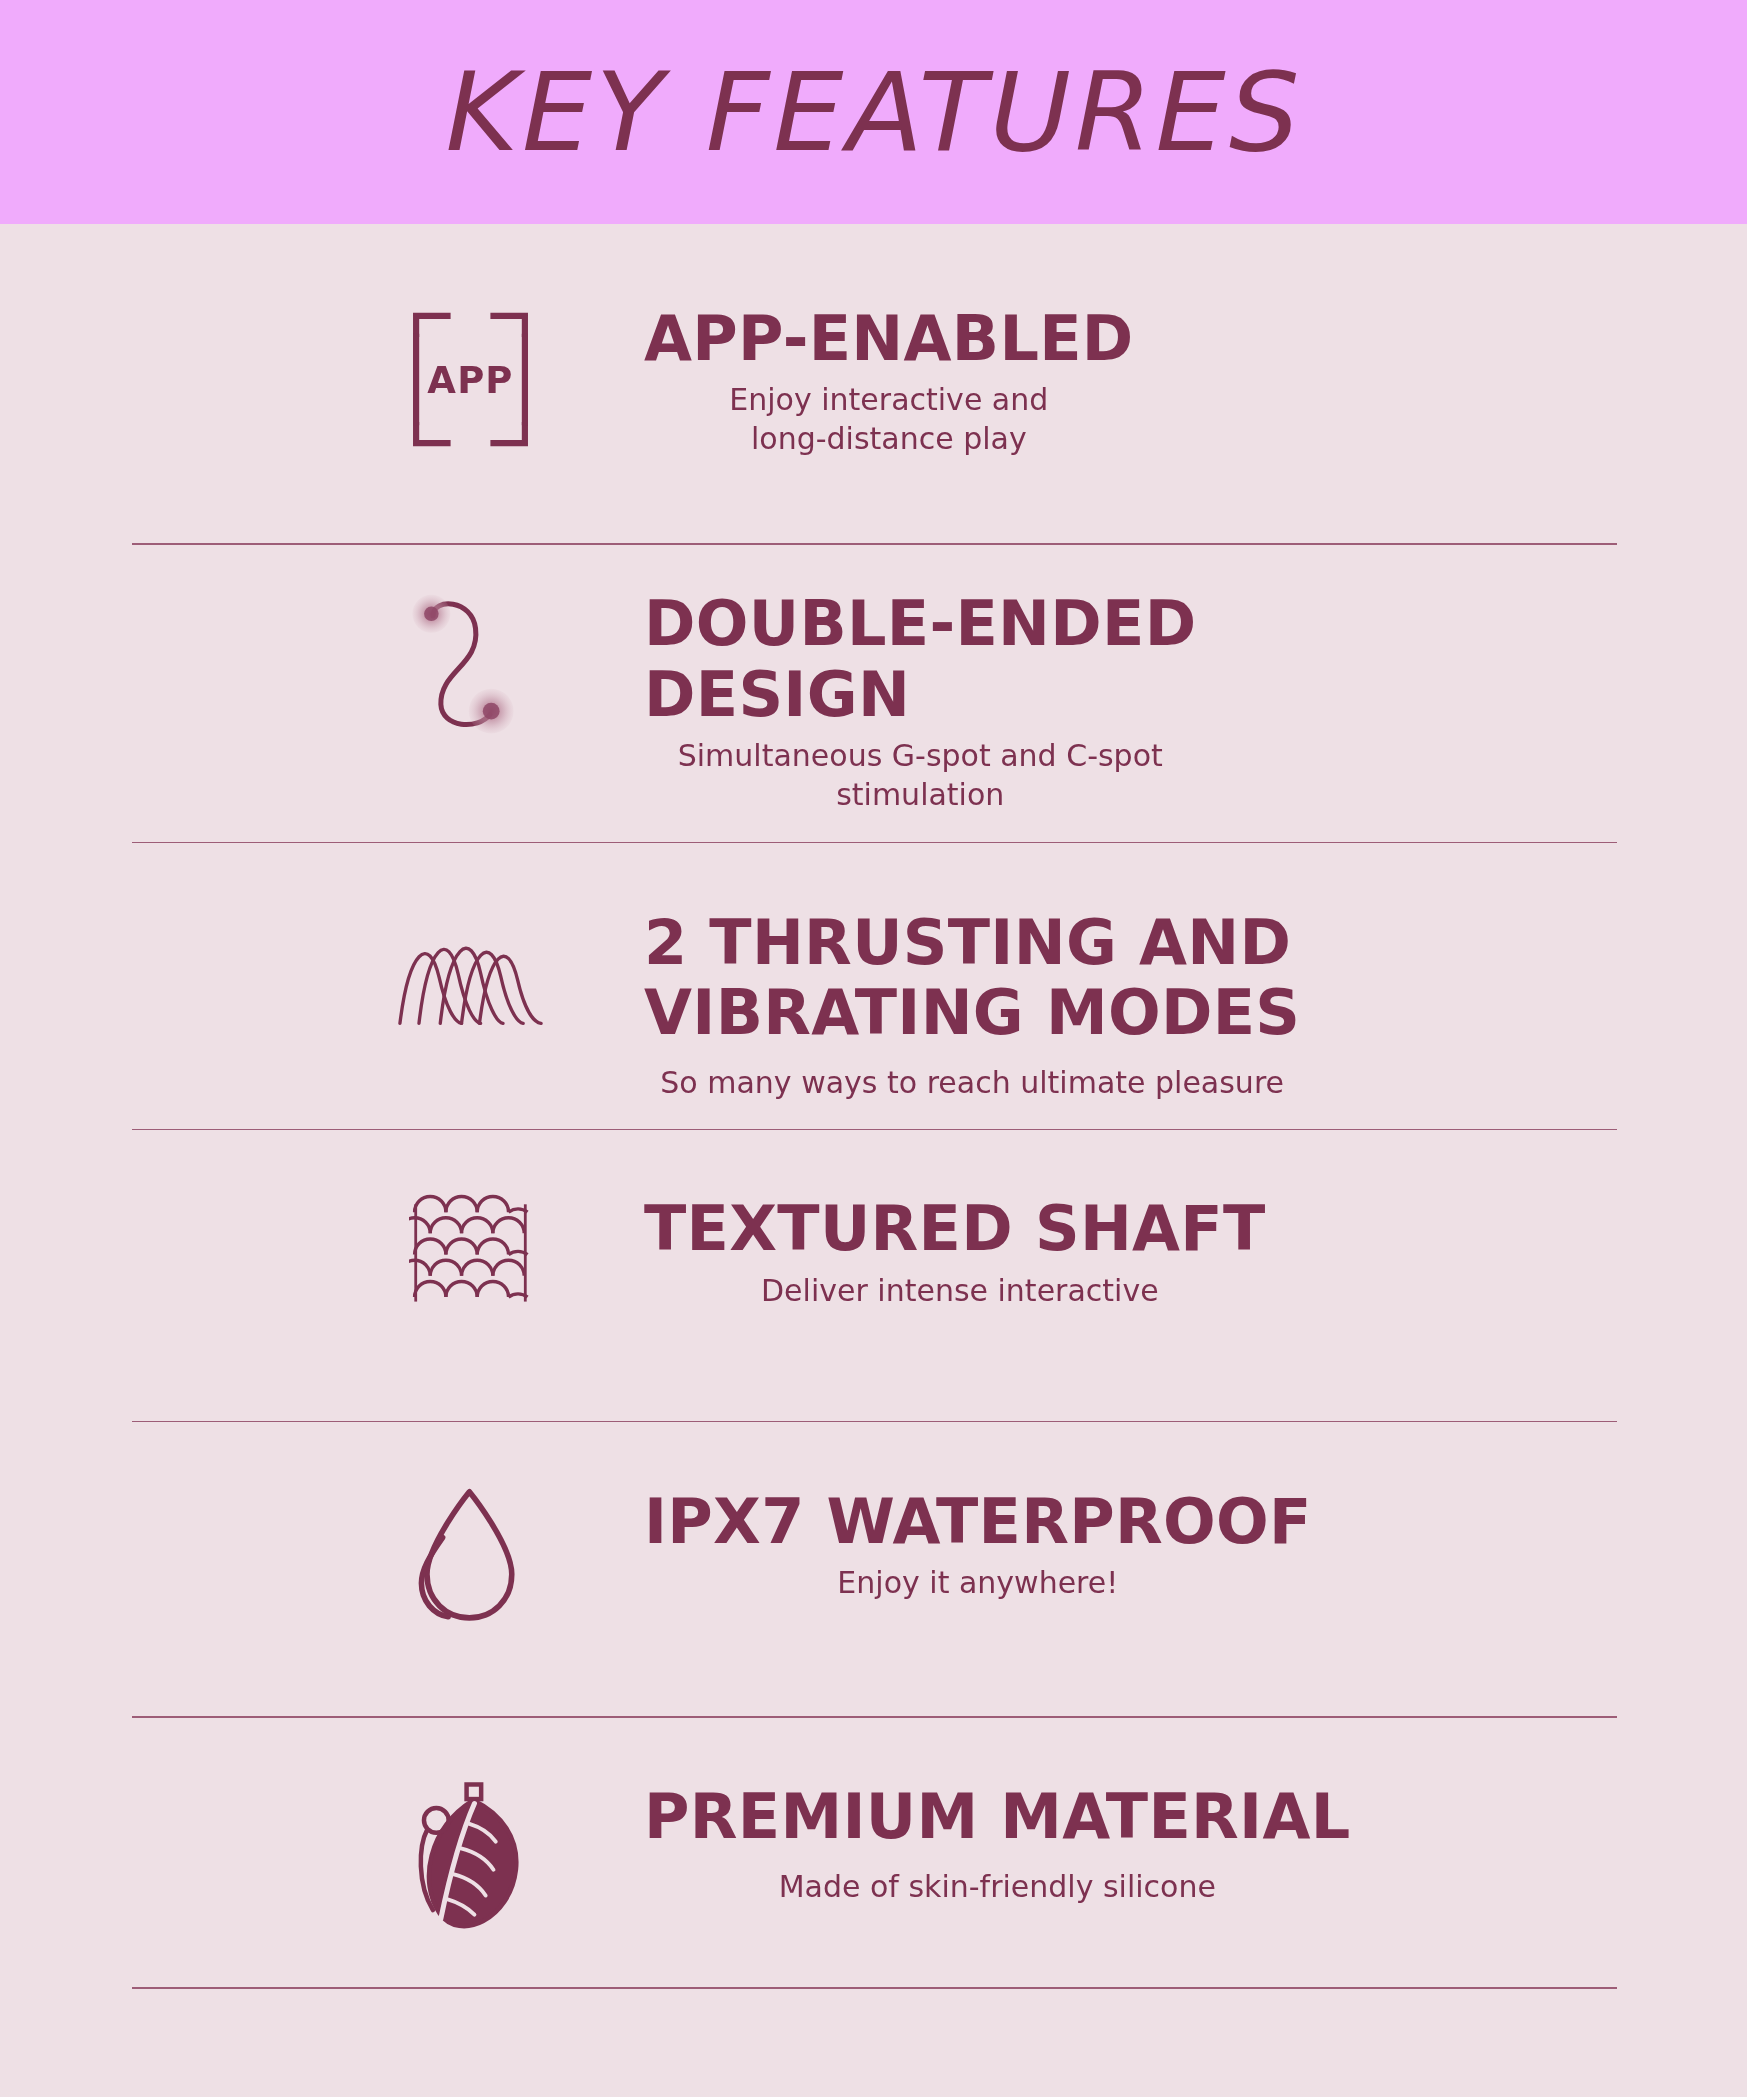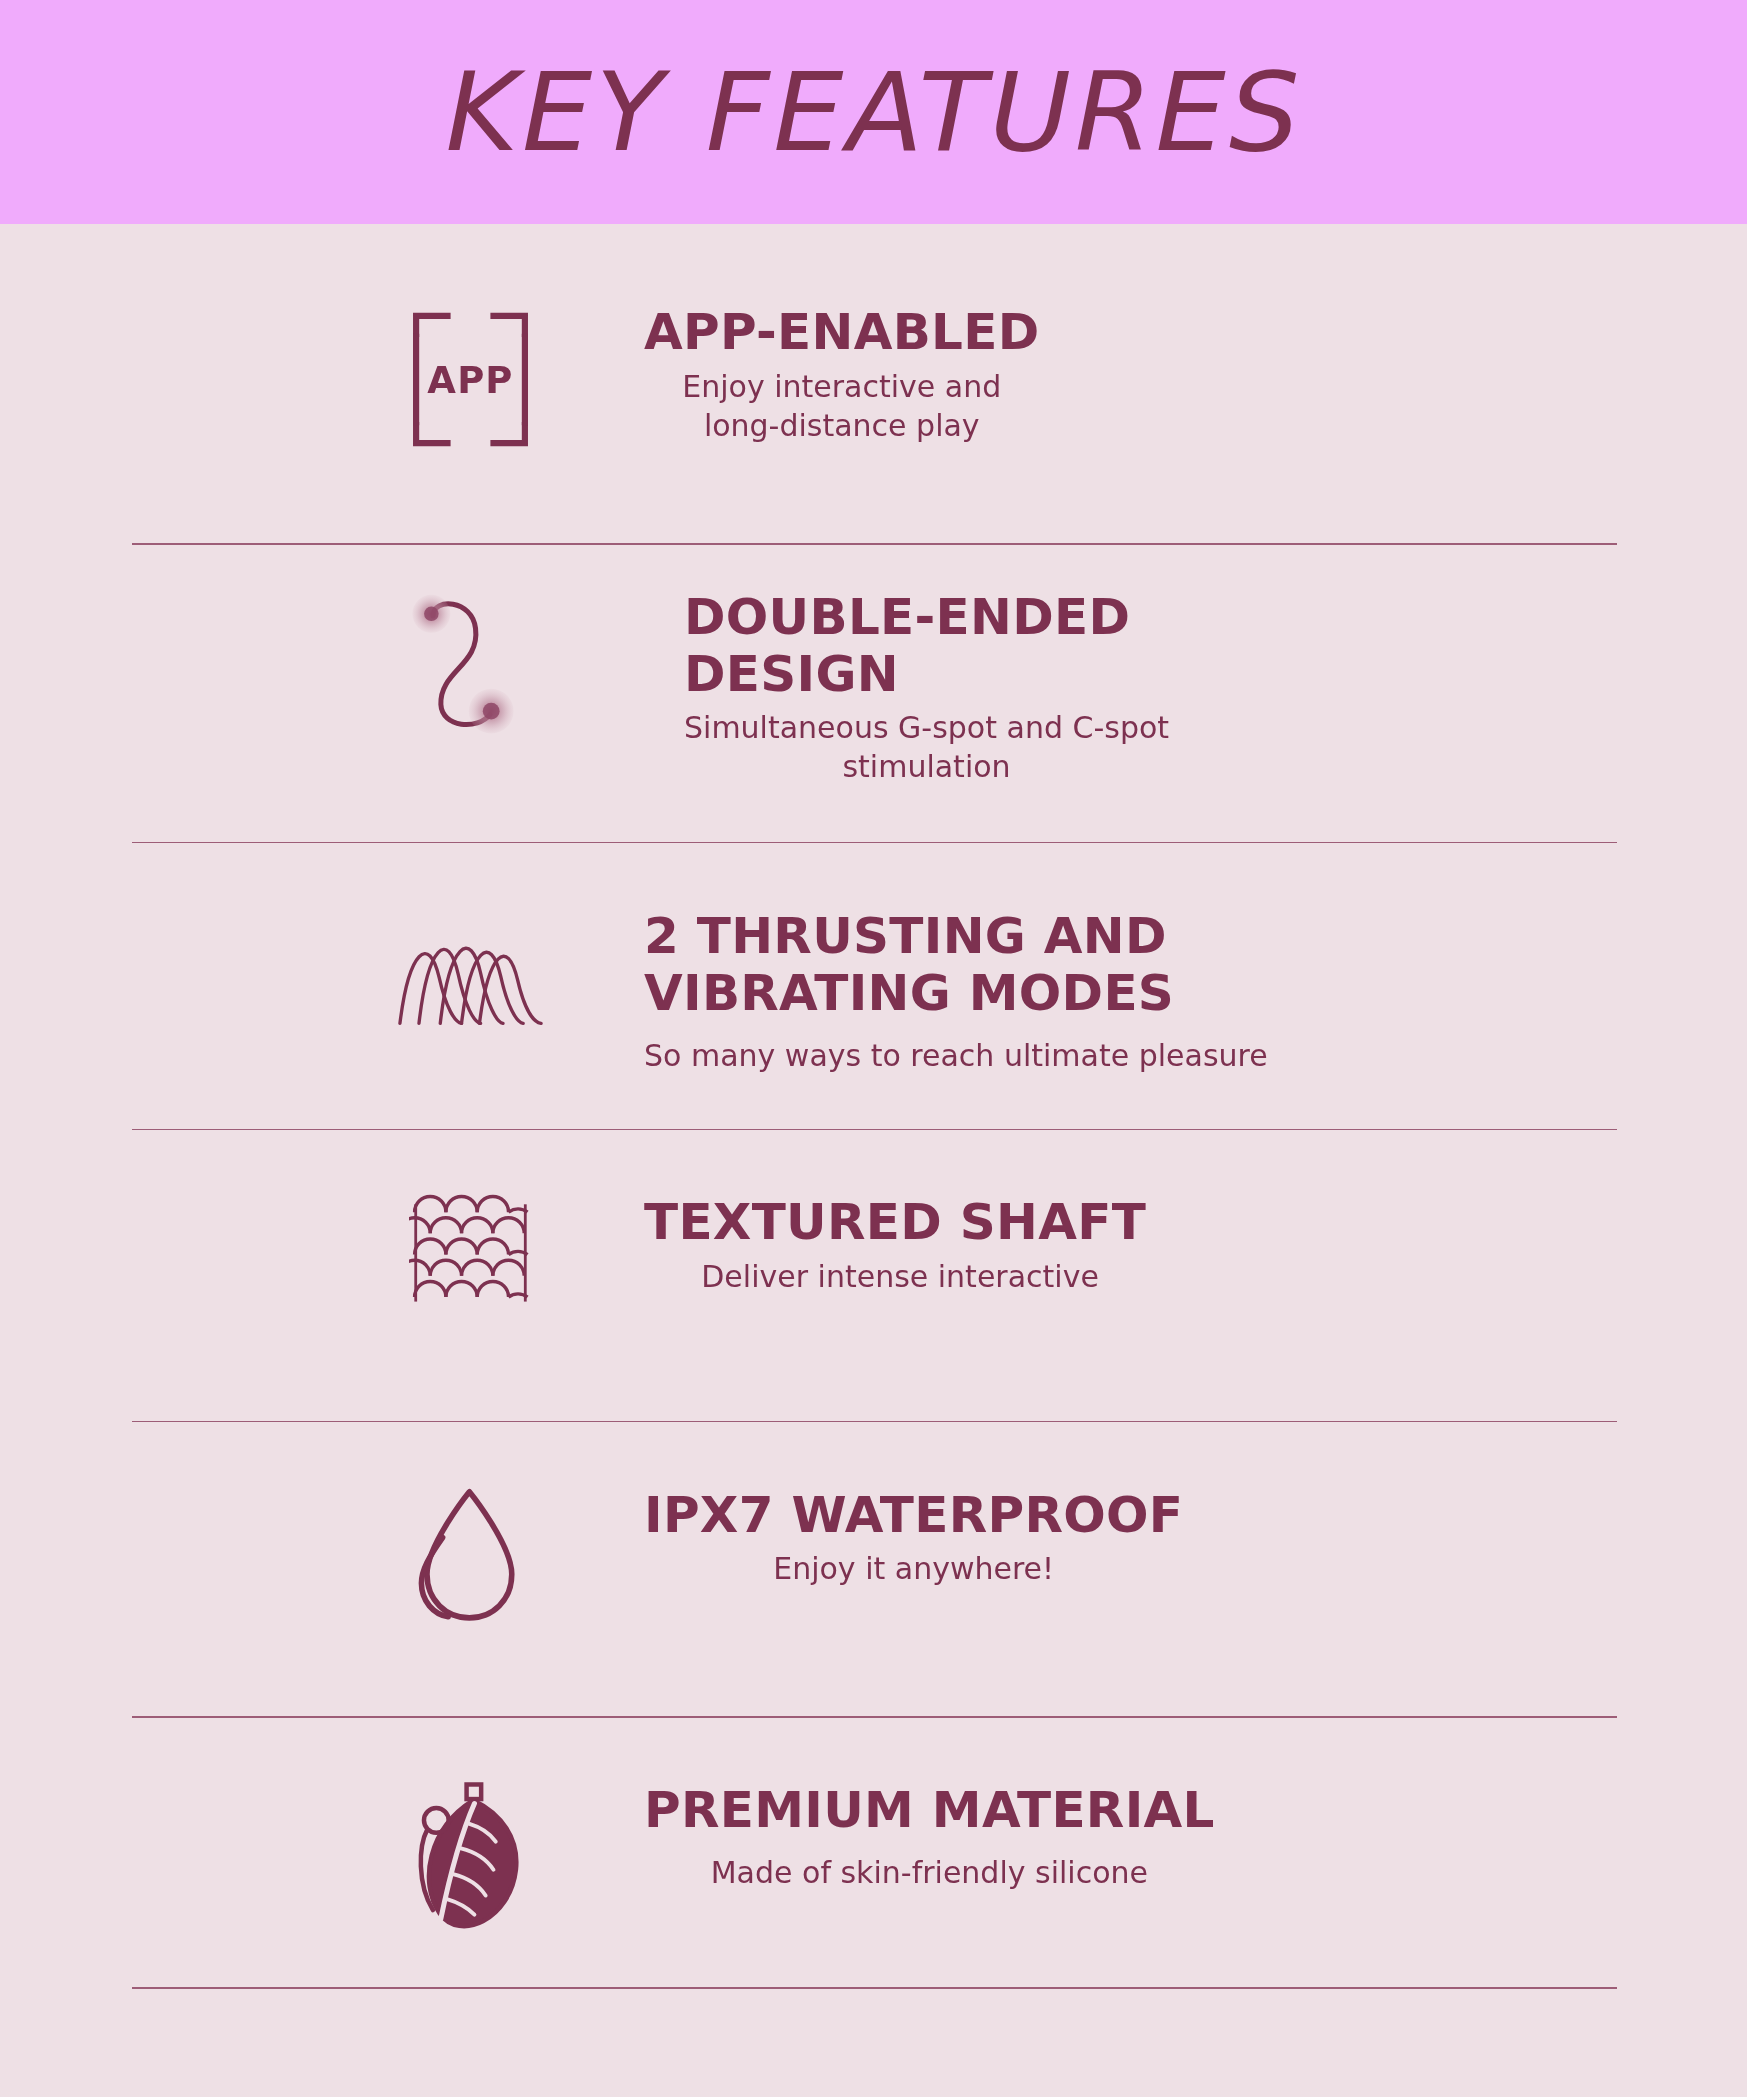--- a/index.html
+++ b/index.html
@@ -84,21 +84,21 @@
   }
 
   .text-cell {
     margin-left: 95px;
     padding-top: 2.2px;
   }
 
   .f-title {
     font-family: "DejaVu Sans", sans-serif;
     font-weight: bold;
-    font-size: 50px;
+    font-size: 62px;
     line-height: 1.14;
     color: #7d3150;
     letter-spacing: 0.3px;
     margin: 0;
     white-space: pre-line;
   }
   .f-desc {
     font-family: "DejaVu Sans", sans-serif;
     font-weight: normal;
     font-size: 30px;
@@ -146,21 +146,21 @@
         </div>
         <div class="text-cell">
           <div class="f-title">APP-ENABLED</div>
           <div class="f-desc">Enjoy interactive and
 long-distance play</div>
         </div>
       </div>
 
       <div class="divider" style="margin-top:31px;"></div>
 
-      <div class="feature-row" style="height:266px; padding-top:42px;gap:40px;">
+      <div class="feature-row" style="height:266px; padding-top:42px;">
         <div class="icon-cell">
           <svg width="129" height="151" viewBox="0 0 230 270">
             <defs>
               <radialGradient id="gdot" cx="50%" cy="50%" r="50%">
                 <stop offset="0%" stop-color="#a85b78" stop-opacity="0.95"></stop>
                 <stop offset="55%" stop-color="#c08fa2" stop-opacity="0.55"></stop>
                 <stop offset="100%" stop-color="#d6b3c0" stop-opacity="0.12"></stop>
               </radialGradient>
             </defs>
             <path d="M48 52 C 48 18, 118 22, 124 74 C 132 140, 60 150, 62 210 C 64 252, 128 256, 150 228" fill="none" stroke="#7d3150" stroke-width="9" stroke-linecap="round"></path>

